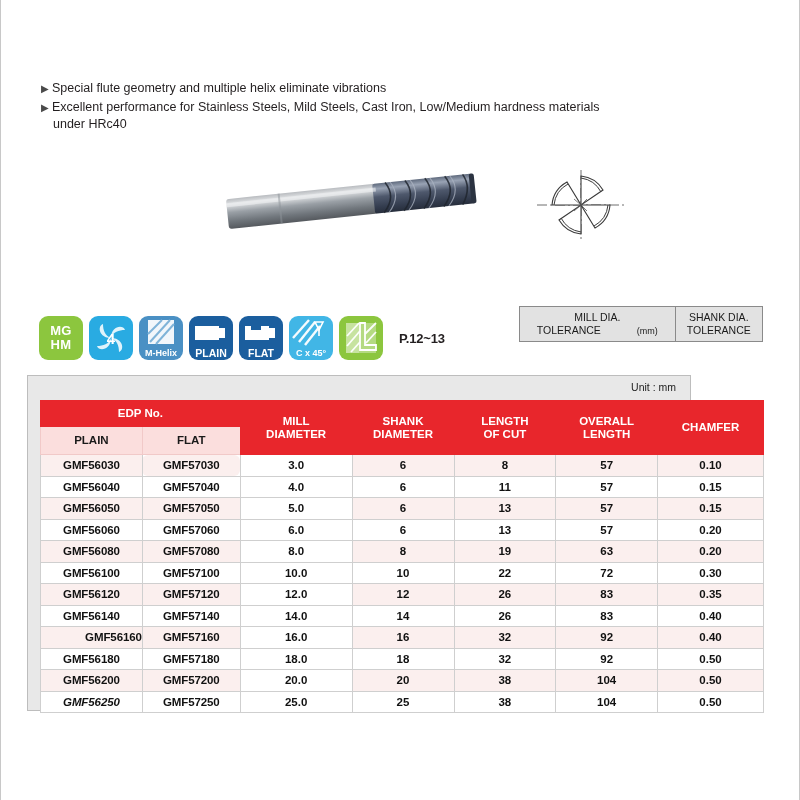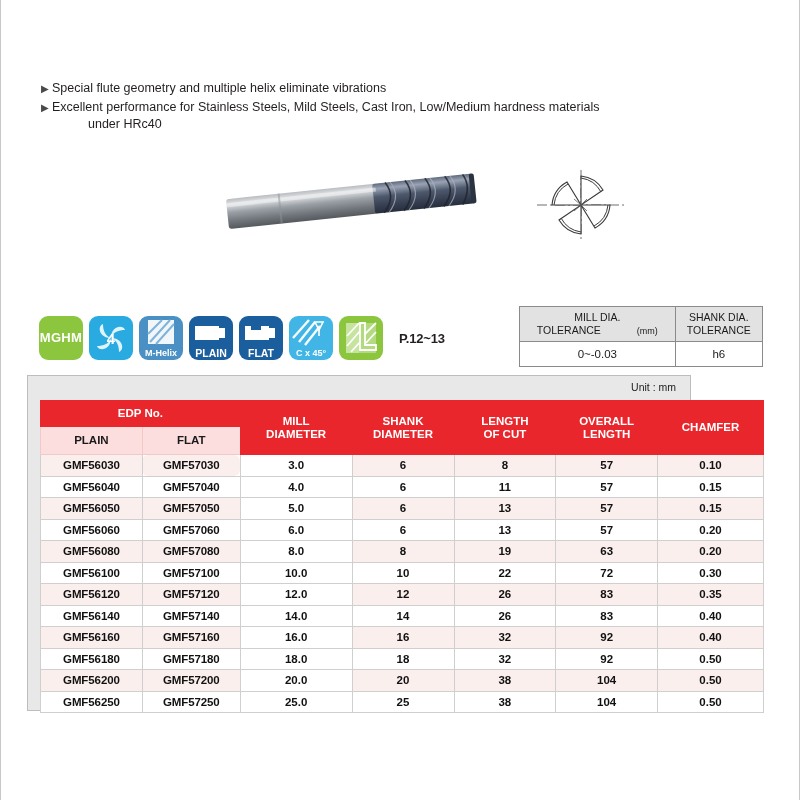--- a/index.html
+++ b/index.html
@@ -45,21 +45,20 @@
     color: #4a4a4a;
     font-size: 10px;
     line-height: 17px;
   }
   .feature-text {
     flex: 1;
   }
   .feature-text .cont {
     display: block;
     padding-left: 1px;
-    margin-left: 35px;
   }
 
   
   .photo {
     position: absolute;
     left: 218px;
     top: 170px;
     width: 268px;
     height: 66px;
   }
@@ -122,21 +121,21 @@
     right: 0;
     bottom: 2px;
     text-align: center;
     color: #ffffff;
     font-weight: bold;
     line-height: 1;
   }
   .badge-mghm {
     background: #8cc63e;
     display: flex;
-    flex-direction: row;
+    flex-direction: column;
     align-items: center;
     justify-content: center;
   }
   .badge-mghm span {
     color: #ffffff;
     font-weight: bold;
     font-size: 13px;
     line-height: 14px;
     letter-spacing: 0.3px;
   }
@@ -448,24 +447,20 @@
         <tr>
       <td class="tol-head">
         <span>MILL DIA.</span><br>
         <span>TOLERANCE</span>
         <span class="small">(mm)</span>
       </td>
       <td class="tol-head">
         <span>SHANK DIA.</span><br>
         <span>TOLERANCE</span>
       </td>
-    </tr>
-    <tr>
-      <td class="tol-val">0~-0.03</td>
-      <td class="tol-val">h6</td>
     </tr>
   </tbody>
     </table>
 
   <div class="panel">
     <div class="unit-label">Unit : mm</div>
 
     <table class="main-table">
       <thead>
         <tr>
@@ -560,21 +555,21 @@
           <tr>
             <td class="edp" style="width: 102px;">GMF56140</td>
             <td class="edp" style="width: 98px;">GMF57140</td>
             <td class="mill" style="width: 112px;">14.0</td>
             <td style="width: 102px;">14</td>
             <td style="width: 102px;">26</td>
             <td style="width: 102px;">83</td>
             <td style="width: 106px;">0.40</td>
           </tr>
           <tr class="alt">
-            <td class="edp" style="width: 102px;">GMF56160</td>
+            <td class="edp" style="width: 102px; text-align: right;">GMF56160</td>
             <td class="edp" style="width: 98px;">GMF57160</td>
             <td class="mill" style="width: 112px;">16.0</td>
             <td style="width: 102px;">16</td>
             <td style="width: 102px;">32</td>
             <td style="width: 102px;">92</td>
             <td style="width: 106px;">0.40</td>
           </tr>
           <tr>
             <td class="edp" style="width: 102px;">GMF56180</td>
             <td class="edp" style="width: 98px;">GMF57180</td>
@@ -587,21 +582,21 @@
           <tr class="alt">
             <td class="edp" style="width: 102px;">GMF56200</td>
             <td class="edp" style="width: 98px;">GMF57200</td>
             <td class="mill" style="width: 112px;">20.0</td>
             <td style="width: 102px;">20</td>
             <td style="width: 102px;">38</td>
             <td style="width: 102px;">104</td>
             <td style="width: 106px;">0.50</td>
           </tr>
           <tr>
-            <td class="edp" style="width: 102px;">GMF56250</td>
+            <td class="edp" style="width: 102px; font-style: italic;">GMF56250</td>
             <td class="edp" style="width: 98px;">GMF57250</td>
             <td class="mill" style="width: 112px;">25.0</td>
             <td style="width: 102px;">25</td>
             <td style="width: 102px;">38</td>
             <td style="width: 102px;">104</td>
             <td style="width: 106px;">0.50</td>
           </tr>
         </tbody>
     </table>
   </div>

